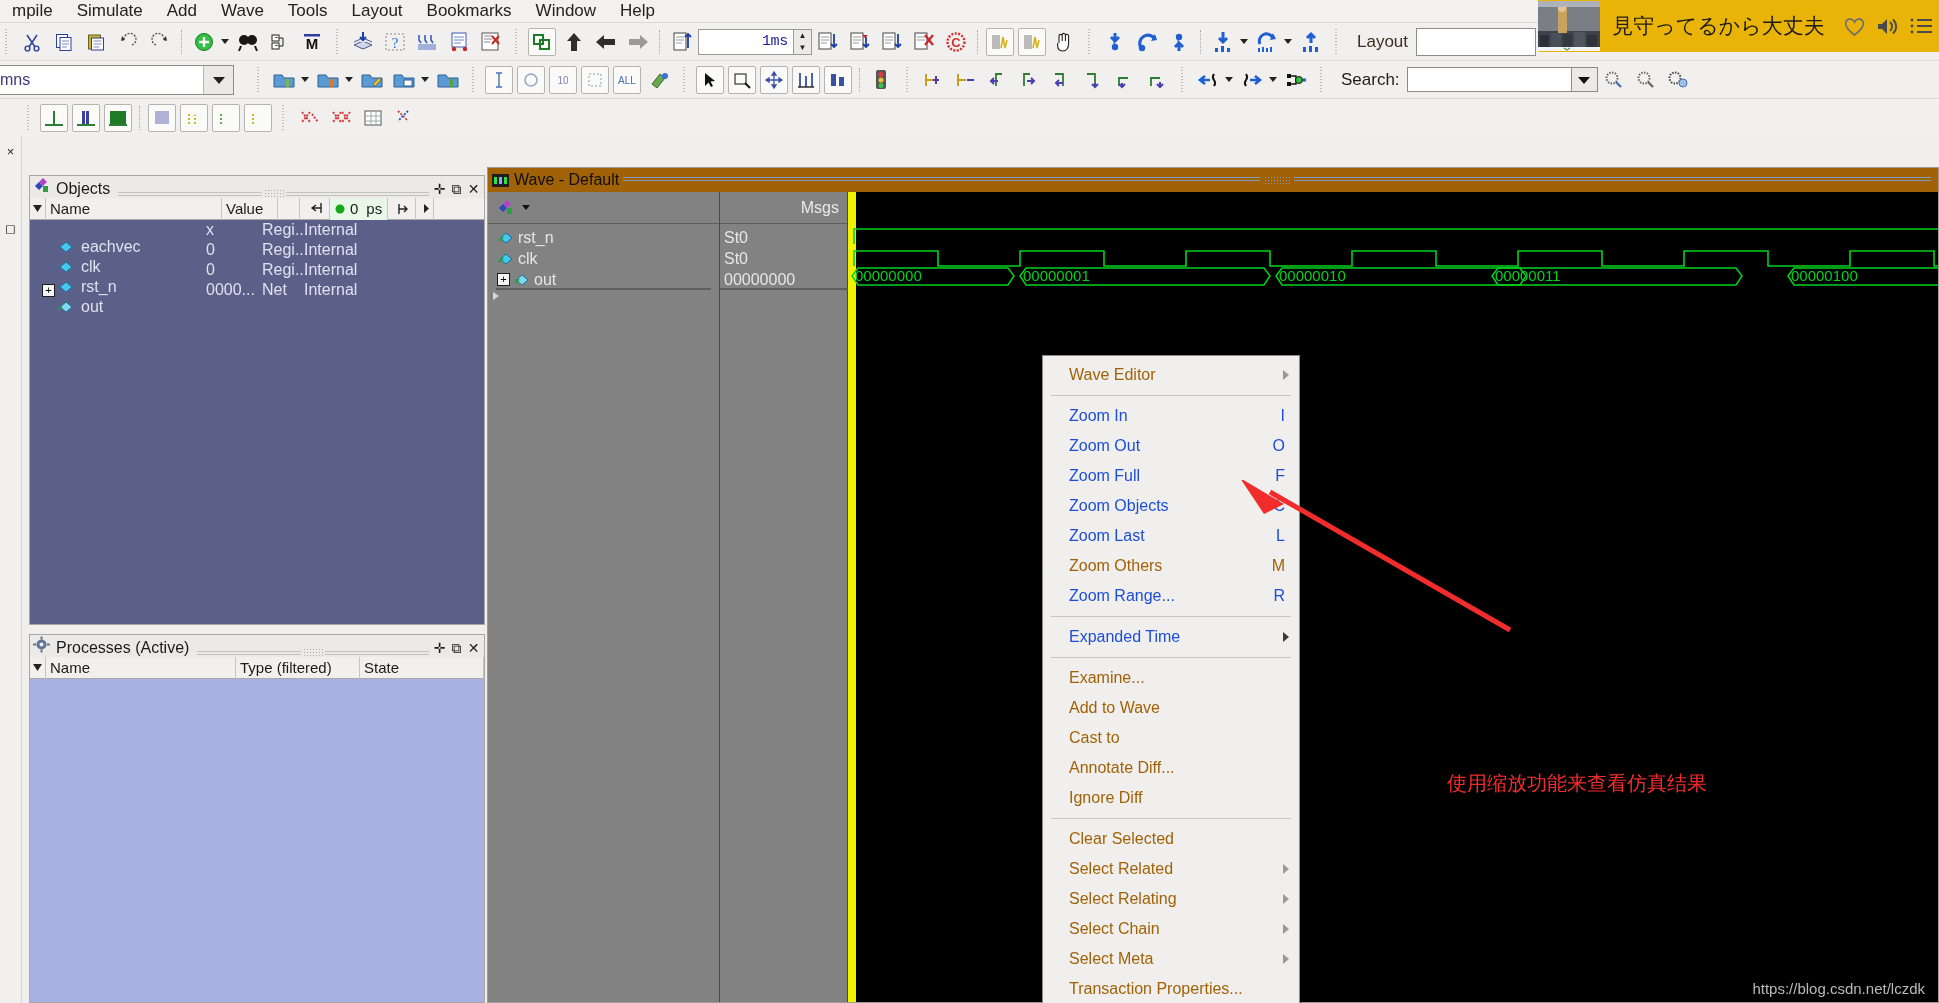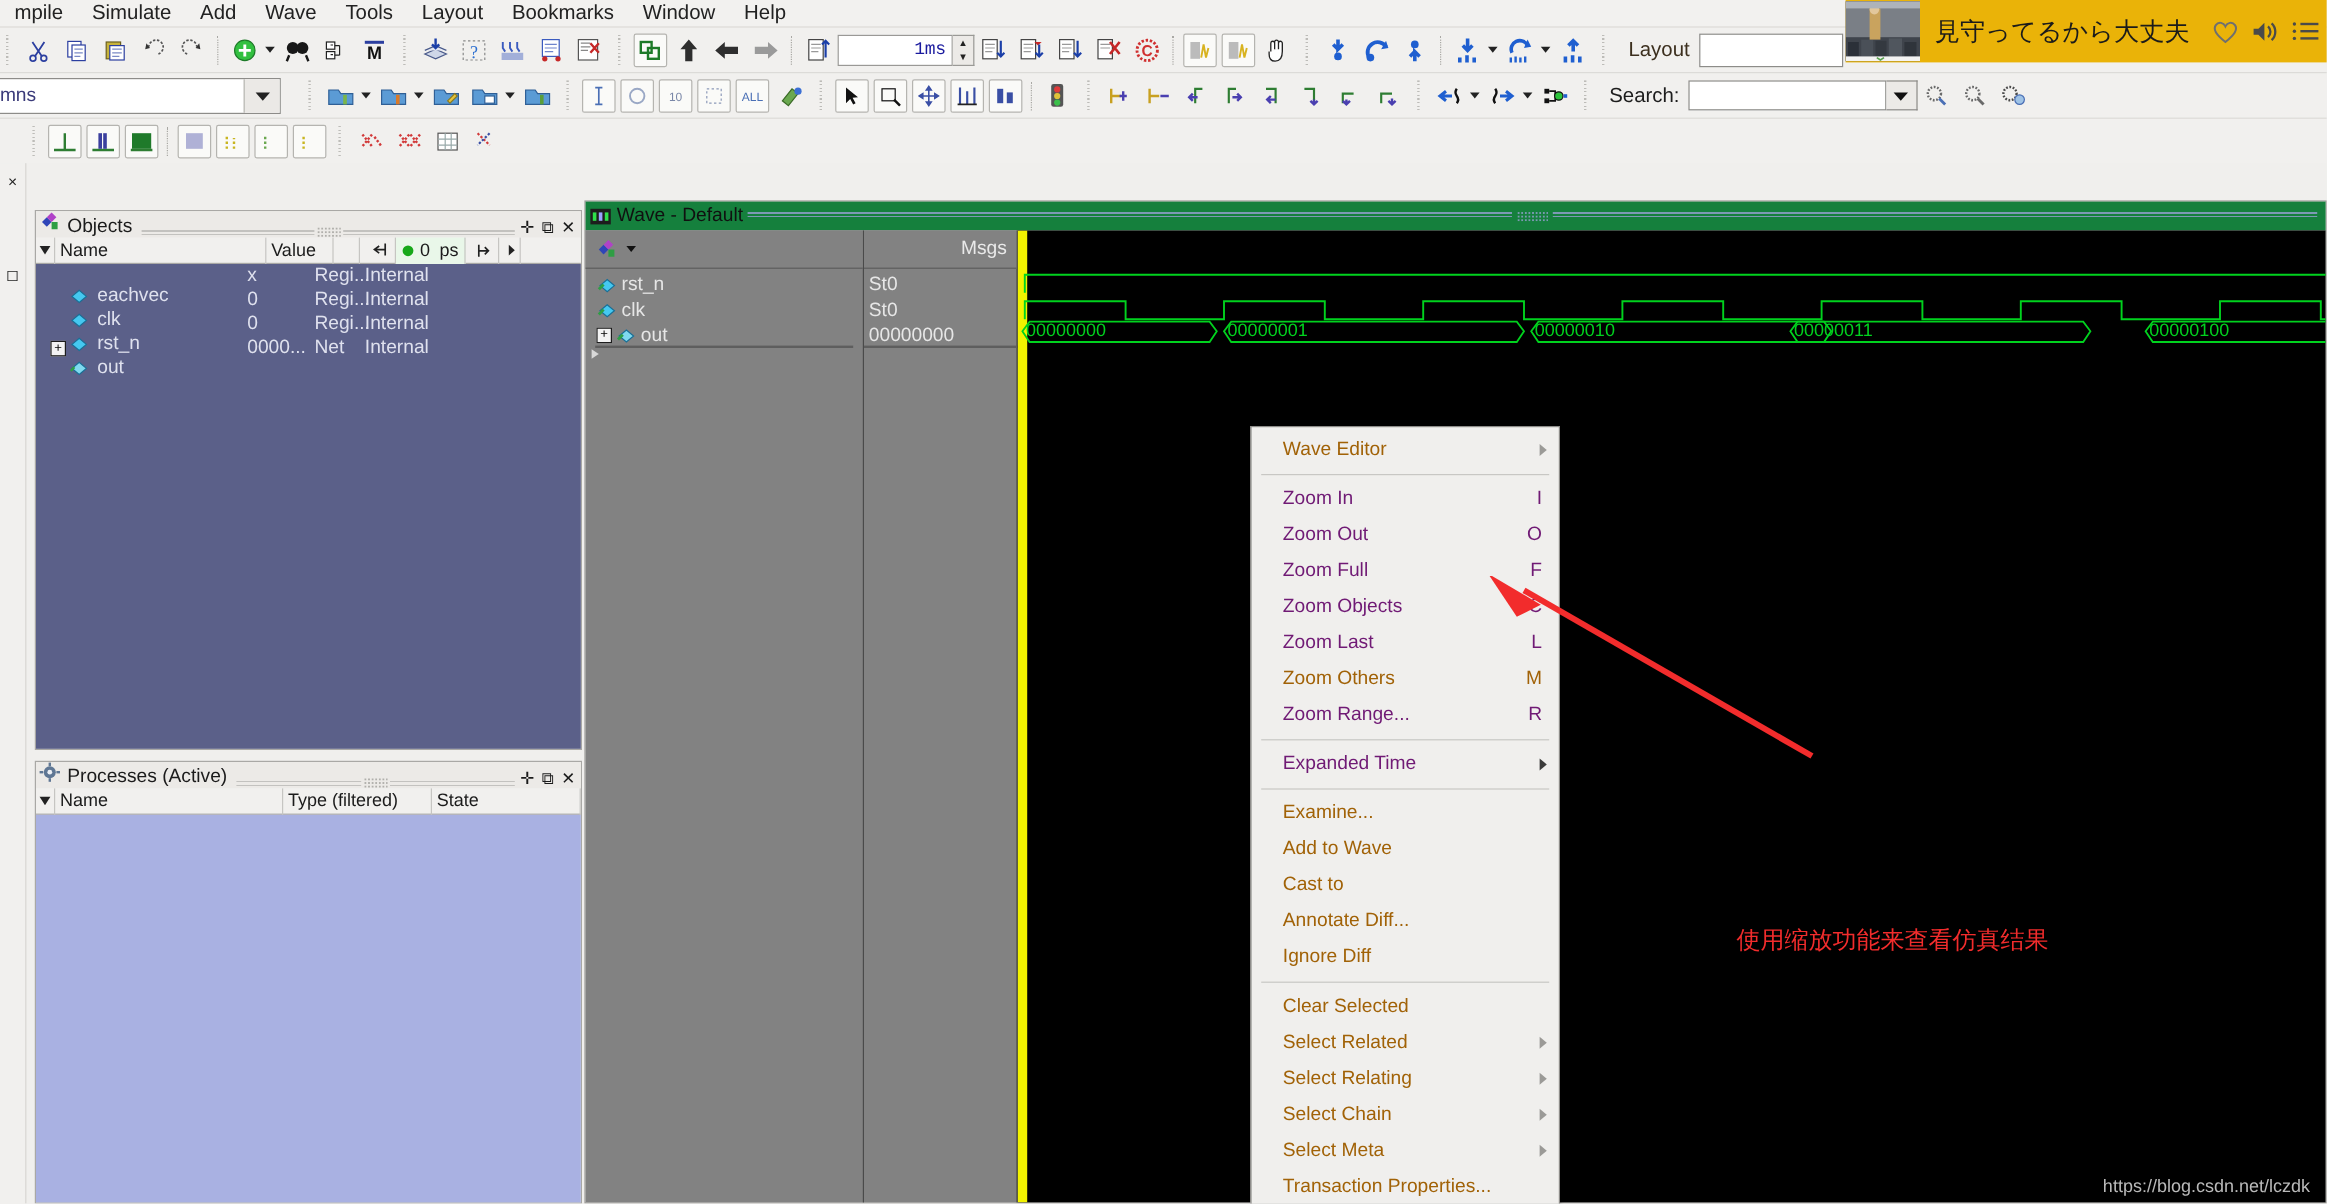--- a/index.html
+++ b/index.html
@@ -118,21 +118,21 @@
   .expander { width: 13px; height: 13px; border: 1px solid #1d1d1d; background: #f3f3f3;
       color: #000; font-size: 11px; line-height: 11px; text-align: center;
       position: absolute; left: 12px; }
 
   .procbody { background: #a9b1e2; }
 
   
   .wave-win { position: absolute; left: 487px; top: 167px; width: 1452px; height: 836px;
               background: #f1f0ee; border: 1px solid #9c9b98; }
   .wave-title {
-    height: 24px; background: #15803d; display: flex; align-items: center; padding: 0 3px;
+    height: 24px; background: #a16207; display: flex; align-items: center; padding: 0 3px;
     font-size: 16px; color: #101010;
   }
   .wave-title .wt-rule { flex: 1; height: 8px; margin: 0 4px;
       background: linear-gradient(to bottom,
         transparent 0 1px,#7d99b5 1px 2px,transparent 2px 4px,#7d99b5 4px 5px,transparent 5px 8px); }
   .wave-title .wt-grip { width: 26px; height: 9px;
       background-image: radial-gradient(#7d99b5 40%, transparent 42%); background-size: 3px 3px; }
 
   .wave-body { position: absolute; left: 0; top: 24px; right: 0; bottom: 0; display: flex; }
   .wname-col { width: 232px; background: #828282; position: relative;
@@ -161,21 +161,21 @@
   .bus-seg .lbl { position: absolute; left: 7px; top: 1px; font-size: 15px;
                   color: #00d21e; font-family: "Liberation Sans", sans-serif; white-space: nowrap; }
 
   
   .ctx {
     position: absolute; left: 1042px; top: 355px; width: 258px;
     background: #f0efed; border: 1px solid #8d8c89;
     box-shadow: 1px 1px 3px rgba(0,0,0,.3); padding: 4px 0;
   }
   .ctx-item { height: 30px; display: flex; align-items: center;
-              font-size: 16px; color: #701a75; padding: 0 10px 0 26px; position: relative; }
+              font-size: 16px; color: #1d4ed8; padding: 0 10px 0 26px; position: relative; }
   .ctx-item.dis { color: #a16207; }
   .ctx-item .key { margin-left: auto; font-size: 16px; padding-right: 4px; }
   .ctx-item .arrow { margin-left: auto; width: 0; height: 0;
       border-top: 5px solid transparent; border-bottom: 5px solid transparent;
       border-left: 6px solid #3b3b3b; }
   .ctx-item.dis .arrow { border-left-color: #9b9a97; }
   .ctx-sep { height: 1px; background: #c8c7c4; margin: 5px 8px; }
 
   
   .player {

